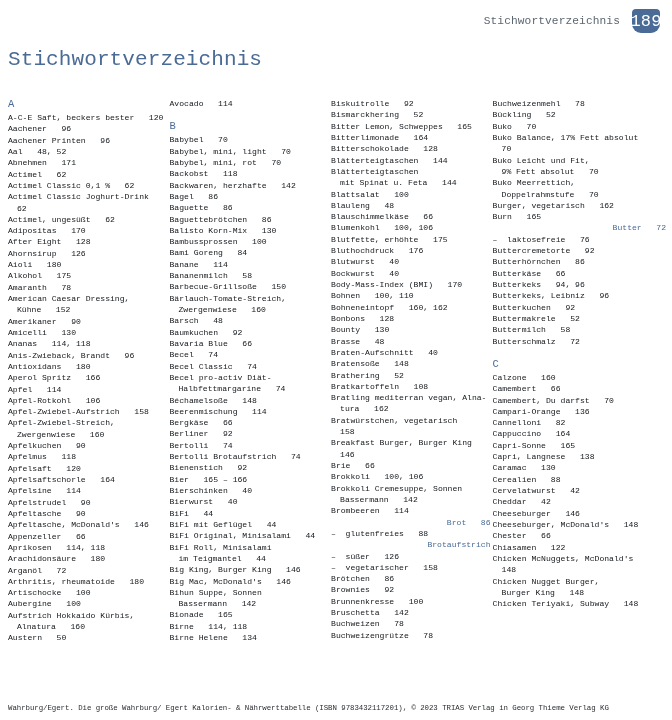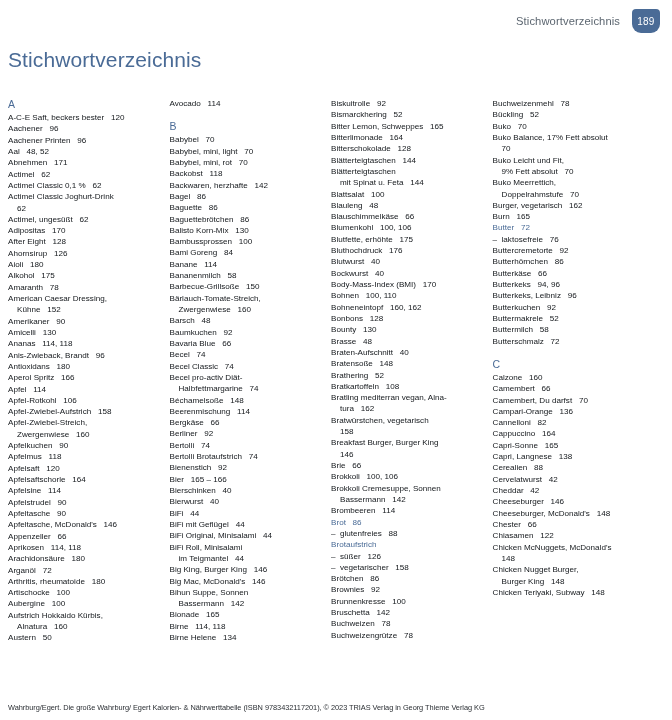--- a/index.html
+++ b/index.html
@@ -14,20 +14,21 @@
     color: #1a1a1a;
     position: relative;
     overflow: hidden;
   }
 
   .page {
     position: relative;
     width: 672px;
     height: 720px;
     box-sizing: border-box;
+    font-family: Liberation Mono, monospace;
   }
 
   
   .running-head {
     position: absolute;
     top: 8px;
     right: 12px;
     display: flex;
     align-items: center;
     gap: 12px;
@@ -38,21 +39,21 @@
     color: #5c6670;
     letter-spacing: 0.1px;
     white-space: nowrap;
   }
   .page-badge {
     width: 28px;
     height: 24px;
     background: #4a6b96;
     border-radius: 4px 4px 9px 9px;
     color: #ffffff;
-    font-size: 10px;
+    font-size: 17px;
     display: flex;
     align-items: center;
     justify-content: center;
     letter-spacing: 0.2px;
   }
 
   
   .page-title {
     position: absolute;
     top: 48px;
@@ -97,20 +98,21 @@
   .entry {
     margin: 0;
     padding: 0;
     white-space: pre-wrap;
   }
   .entry.cont {
     padding-left: 9px;
   }
   .entry.blue {
     color: #4a6b96;
+    text-align: right;
   }
   .spacer {
     height: 11px;
   }
 
   
   .footer {
     position: absolute;
     left: 8px;
     right: 8px;
@@ -310,20 +312,21 @@
         <div class="spacer"></div>
         <div class="letter-head">C</div>
         <div class="entry">Calzone   160</div>
         <div class="entry">Camembert   66</div>
         <div class="entry">Camembert, Du darfst   70</div>
         <div class="entry">Campari-Orange   136</div>
         <div class="entry">Cannelloni   82</div>
         <div class="entry">Cappuccino   164</div>
         <div class="entry">Capri-Sonne   165</div>
         <div class="entry">Capri, Langnese   138</div>
+        <div class="entry">Caramac   130</div>
         <div class="entry">Cerealien   88</div>
         <div class="entry">Cervelatwurst   42</div>
         <div class="entry">Cheddar   42</div>
         <div class="entry">Cheeseburger   146</div>
         <div class="entry">Cheeseburger, McDonald's   148</div>
         <div class="entry">Chester   66</div>
         <div class="entry">Chiasamen   122</div>
         <div class="entry">Chicken McNuggets, McDonald's</div>
         <div class="entry cont">148</div>
         <div class="entry">Chicken Nugget Burger,</div>

